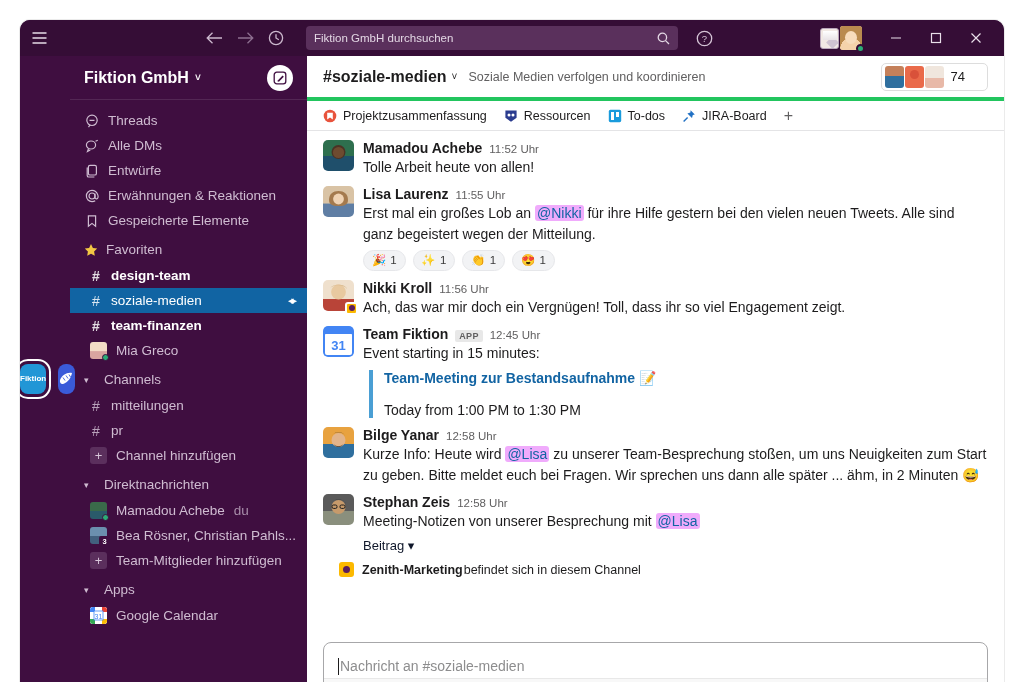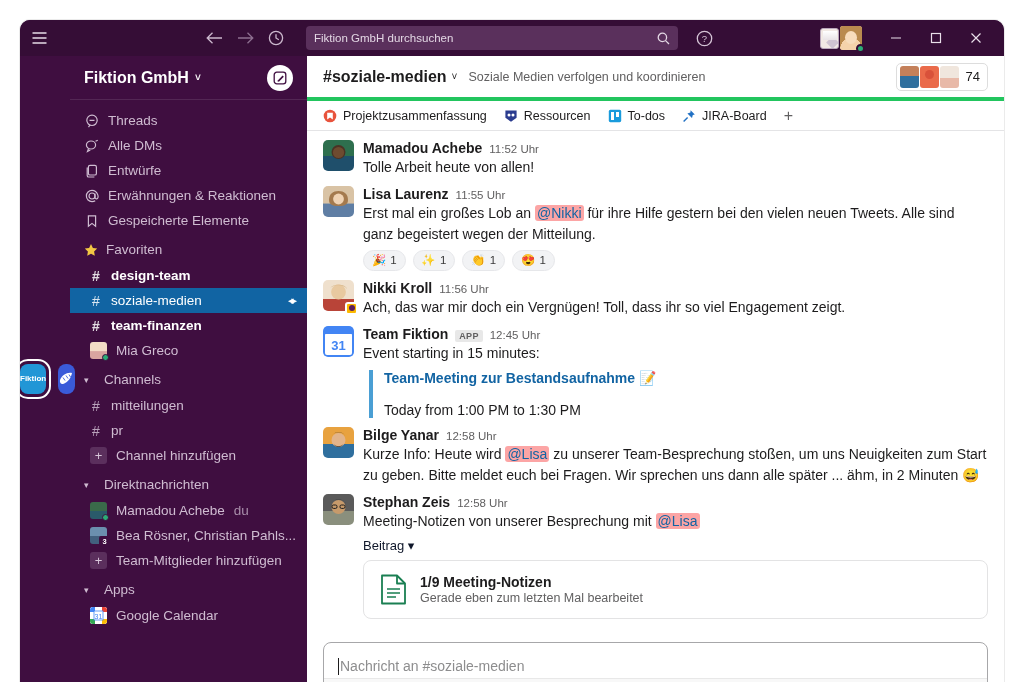--- a/index.html
+++ b/index.html
@@ -172,21 +172,21 @@
     display: flex; align-items: center; padding: 0 16px; gap: 11px;
   }
   .ch-name {
     font-size: 16px; font-weight: 700; color: #1d1c1d;
     display: flex; align-items: center; gap: 5px; cursor: pointer;
   }
   .ch-name .cv { font-size: 10px; font-weight: 400; }
   .ch-topic { font-size: 12.5px; color: #616061; cursor: pointer; }
   .members {
     margin-left: auto; display: flex; align-items: center; gap: 6px;
-    border: 1px solid #ddd; border-radius: 5px; padding: 2px 7px 2px 3px; cursor: pointer;
+    border: 1px solid #ddd; border-radius: 5px; padding: 2px 22px 2px 3px; cursor: pointer;
   }
   .mem-stack { display: flex; }
   .mem {
     width: 19px; height: 22px; border-radius: 3px; margin-right: 1px;
   }
   .mem.a { background: linear-gradient(#c4805a 0 46%, #2f6f9e 47% 100%); }
   .mem.b { background: #ea6a4a; position: relative; }
   .mem.b:after {
     content:""; position:absolute; left:5px; top:4px; width:9px; height:9px; border-radius:50%;
     background:#d9513a;
@@ -220,21 +220,21 @@
   .av .ov span { width:6px;height:6px;border-radius:50%;background:#5b1d5c; }
   .mbody { flex: 1; min-width: 0; }
   .mhead { display: flex; align-items: baseline; gap: 7px; }
   .mname { font-size: 14px; font-weight: 700; color: #1d1c1d; cursor: pointer; }
   .apptag {
     background: #e8e8e8; color: #616061; font-size: 9px; font-weight: 700;
     padding: 1px 4px; border-radius: 2px; letter-spacing: .3px;
   }
   .mtime { font-size: 11.5px; color: #616061; cursor: pointer; }
   .mtext { font-size: 14px; color: #1d1c1d; line-height: 1.45; margin-top: 1px; }
-  .mention { background: #fca5a5; color: #1264a3; border-radius: 3px; padding: 0 2px; cursor: pointer; }
+  .mention { background: #f0abfc; color: #1264a3; border-radius: 3px; padding: 0 2px; cursor: pointer; }
   .reactions { display: flex; gap: 7px; margin-top: 6px; }
   .rpill {
     background: #f2f3f5; border: 1px solid #e6e7ea; border-radius: 11px;
     height: 21px; padding: 0 8px; display: flex; align-items: center; gap: 4px;
     font-size: 11.5px; color: #3a3a3a; cursor: pointer;
   }
   .quote {
     border-left: 4px solid #4a9fd4; padding-left: 11px; margin: 7px 0 0 6px;
   }
   .qlink { color: #1264a3; font-size: 14px; font-weight: 600; cursor: pointer; }
@@ -712,33 +712,20 @@
           </div>
           <div class="mbody">
             <div class="mhead">
               <span class="mname">Stephan Zeis</span>
               <span class="mtime">12:58 Uhr</span>
             </div>
             <div class="mtext">
               <span>Meeting-Notizen von unserer Besprechung mit </span><span class="mention">@Lisa</span>
             </div>
             <div class="beitrag">Beitrag ▾</div>
-            <div class="filecard">
-              <span class="docico">
-                <svg width="27" height="31" viewBox="0 0 27 31">
-                    <path d="M2 1.5h15l8 8v20H2z" fill="none" stroke="#1a7f52" stroke-width="1.8" stroke-linejoin="round"></path>
-                    <path d="M17 1.5v8h8" fill="none" stroke="#1a7f52" stroke-width="1.8" stroke-linejoin="round"></path>
-                    <path d="M7 15h13M7 19h13M7 23h9" stroke="#1a7f52" stroke-width="1.6"></path>
-                  </svg>
-              </span>
-              <span>
-                <span class="ftitle" style="display:block;">1/9 Meeting-Notizen</span>
-                <span class="fsub" style="display:block;">Gerade eben zum letzten Mal bearbeitet</span>
-              </span>
-            </div>
           </div>
         </div>
 
         <div class="presence-row">
           <span class="zen-ico">
               <span></span>
             </span>
           <b>Zenith-Marketing</b>
             <span style="margin-left:-7px;"> befindet sich in diesem Channel</span>
         </div>

